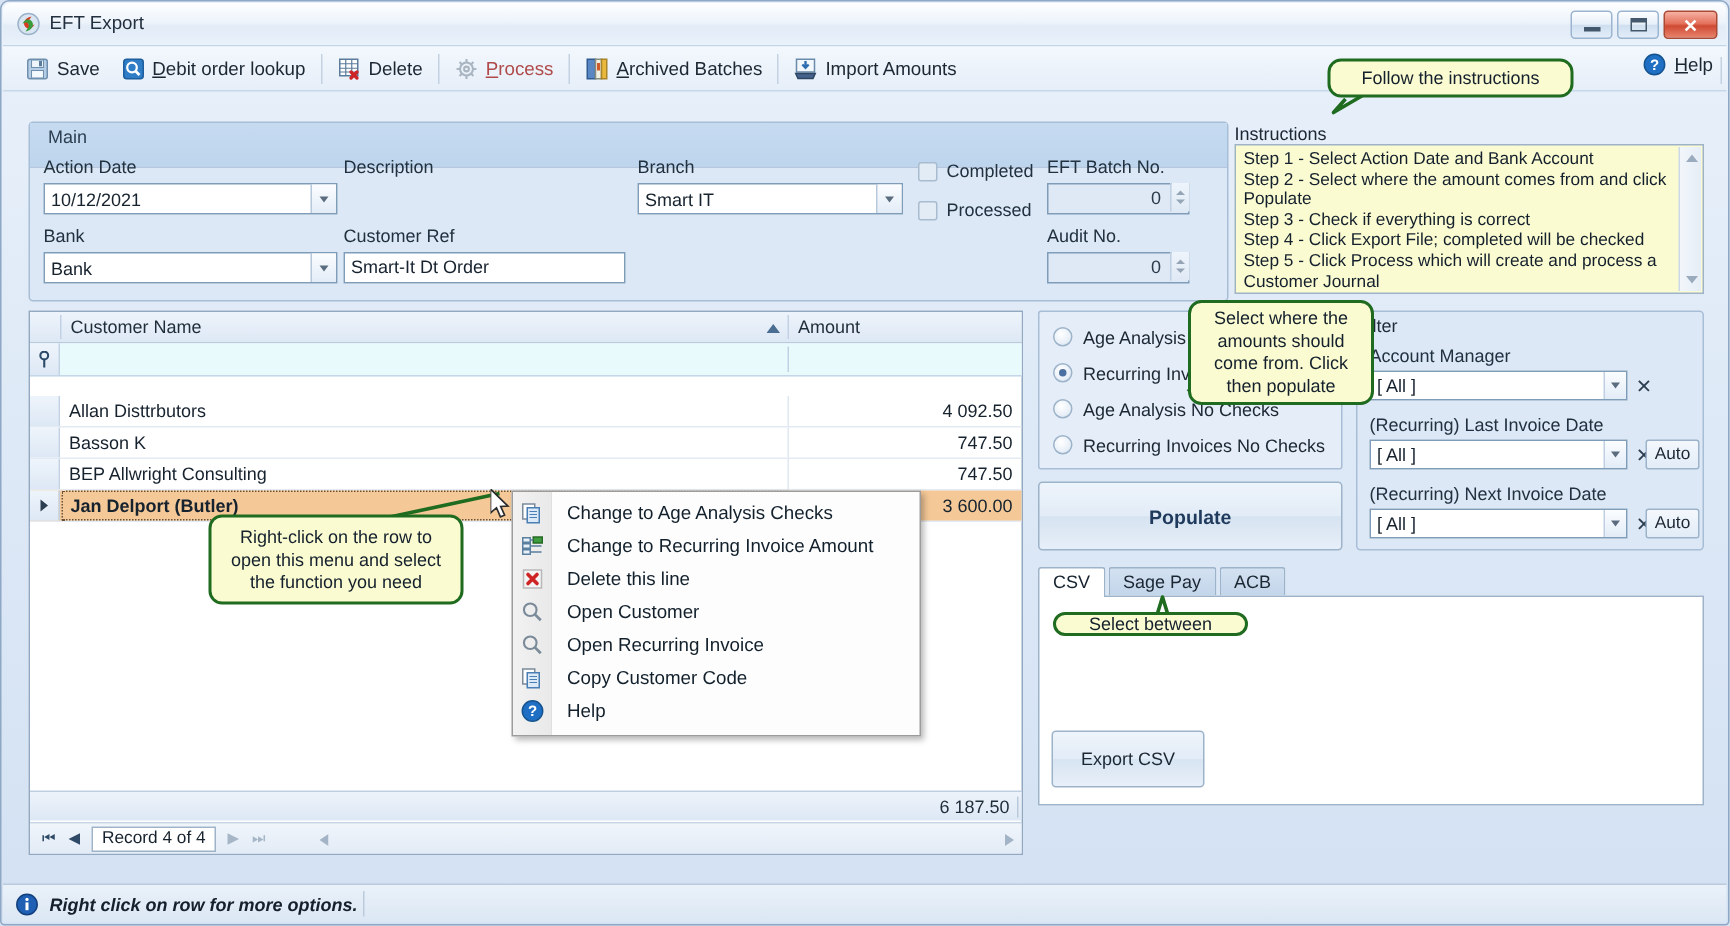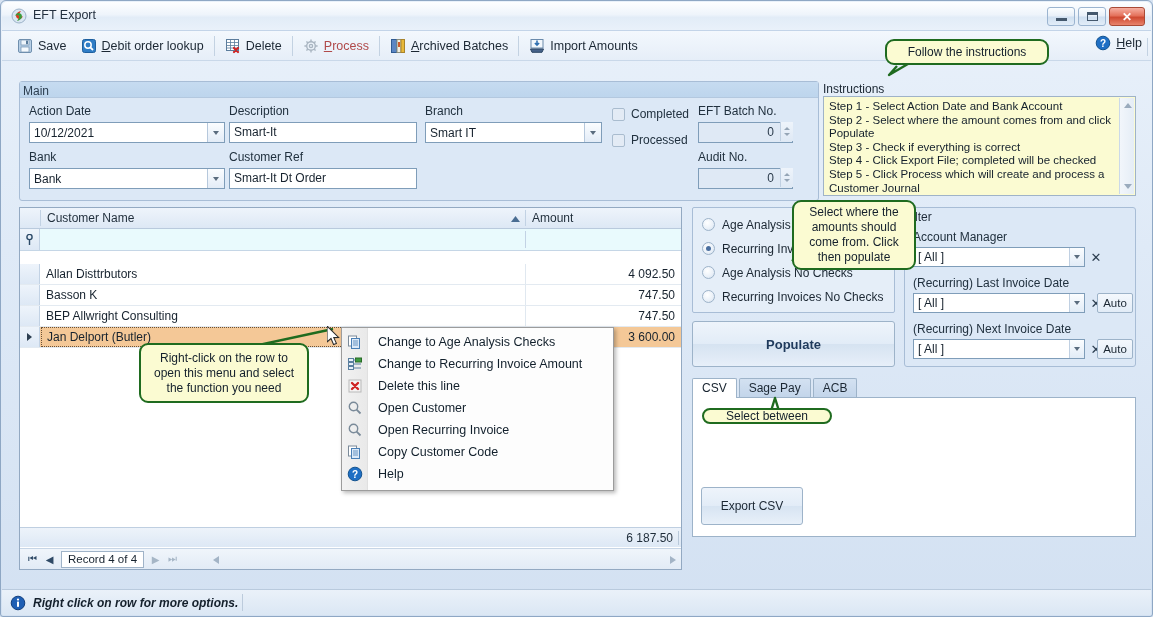--- a/index.html
+++ b/index.html
@@ -66,21 +66,21 @@
   #helpbtn { position:absolute; right:10px; top:34px; display:flex; align-items:center; }
   #helpbtn .lbl { margin-left:5px; font-size:12.5px; color:#1b2733; }
   #helpsep { position:absolute; right:4px; top:37px; width:1px; height:18px; background:#c3d2e2; }
 
   
   .group {
     position:absolute; border:1px solid #a8bdd6; border-radius:3px;
     background:#dce8f6;
   }
   .group > .ghdr {
-    height:16px; line-height:19px; padding-left:3px;
+    height:30px; line-height:19px; padding-left:12px;
     background:linear-gradient(180deg,#c6dbf0 0%,#bdd5ed 100%);
     color:#2c3e50; font-size:12px; border-bottom:1px solid #b3c8df;
   }
   #mainGroup { left:18px; top:80px; width:800px; height:120px; }
   .fld-label { position:absolute; font-size:12px; color:#21313f; }
   .tbox {
     position:absolute; height:21px; background:#fff;
     border:1px solid #7f9db9; font-size:12px; color:#16222e;
     line-height:19px; padding-left:4px; overflow:hidden; white-space:nowrap;
   }
@@ -134,21 +134,21 @@
      display:flex; align-items:center; justify-content:center; font-size:11px; color:#33506e; }
   #filterRow .cell { position:absolute; top:0; height:21px; background:#e9fafd; }
   .grow { position:absolute; left:0; right:0; height:21px; border-bottom:1px solid #e3eaf1; }
   .grow .rowhdr { position:absolute; left:0; top:0; width:20px; height:20px;
       background:linear-gradient(180deg,#eef4fb,#dde8f5); border-right:1px solid #c2d2e4;
       display:flex; align-items:center; justify-content:center; }
   .grow .name { position:absolute; left:21px; top:0; height:20px; line-height:20px; font-size:12px; padding-left:5px; color:#16222e; }
   .grow .amt  { position:absolute; right:6px; top:0; height:20px; line-height:20px; font-size:12px; color:#16222e; }
   .grow .vsep { position:absolute; top:0; width:1px; height:20px; background:#e0e8f0; }
   .grow.sel { background:#f4c897; }
-  .grow.sel .name { border:1px dotted #6b5136; left:21px; height:20px; line-height:18px; }
+  .grow.sel .name { border:1px dotted #6b5136; left:21px; height:20px; line-height:18px;font-weight:bold; }
   .grow.sel .rowhdr { background:linear-gradient(180deg,#eef4fb,#dde8f5); }
   .rowcaret { width:0;height:0;border-top:4px solid transparent;border-bottom:4px solid transparent;border-left:5px solid #2c3e50; }
   #gridFooter { position:absolute; left:0; right:0; bottom:22px; height:20px;
      background:linear-gradient(180deg,#edf3fa,#dde8f5); border-top:1px solid #bfcfe1; }
   #gridFooter .tot { position:absolute; right:8px; top:0; line-height:20px; font-size:12px; color:#1f2d3a; }
   #gridFooter .totsep { position:absolute; right:2px; top:3px; width:1px; height:14px; background:#b9c9da; }
   #navbar { position:absolute; left:0; right:0; bottom:0; height:21px;
      background:linear-gradient(180deg,#f0f5fb,#e2ebf6); border-top:1px solid #c6d5e6;
      display:flex; align-items:center; padding-left:4px; }
   .navbtn { width:17px; height:17px; display:flex; align-items:center; justify-content:center; font-size:10px; color:#2f4a66; }
@@ -359,21 +359,20 @@
 
     <div class="fld-label" style="left:9px; top:22px;">Action Date</div>
     <div class="combo" style="left:9px; top:40px; width:196px;">
       <span class="val">10/12/2021</span>
       <span class="arw">
           <i class="caret"></i>
         </span>
     </div>
 
     <div class="fld-label" style="left:209px; top:22px;">Description</div>
-    <div class="tbox" style="left:209px; top:40px; width:188px;">Smart-It</div>
 
     <div class="fld-label" style="left:405px; top:22px;">Branch</div>
     <div class="combo" style="left:405px; top:40px; width:177px;">
       <span class="val">Smart IT</span>
       <span class="arw">
           <i class="caret"></i>
         </span>
     </div>
 
     <div class="fld-label" style="left:9px; top:68px;">Bank</div>

